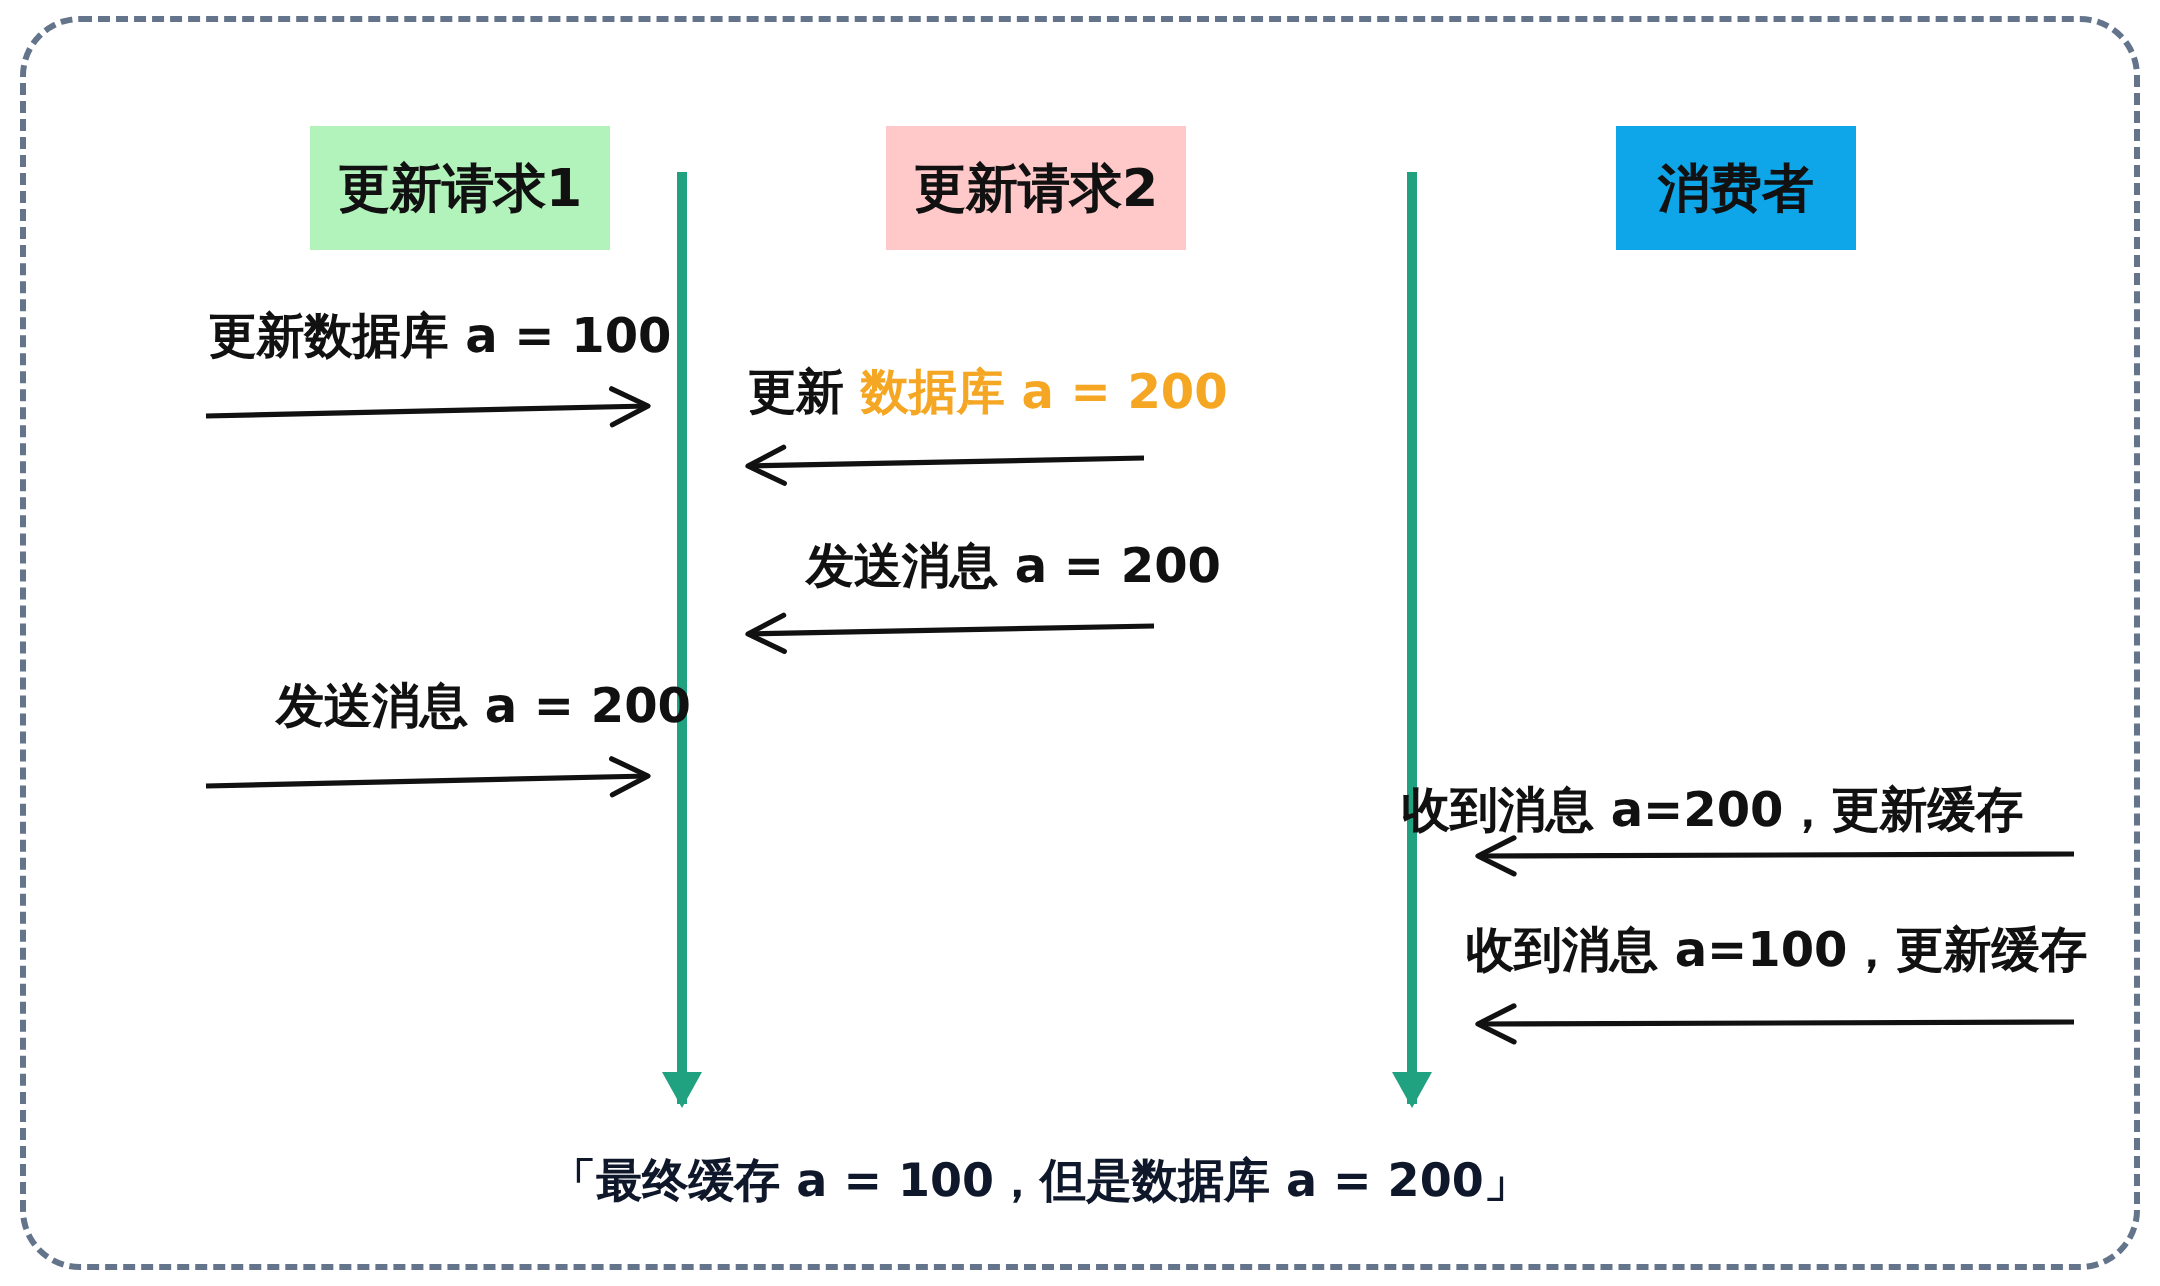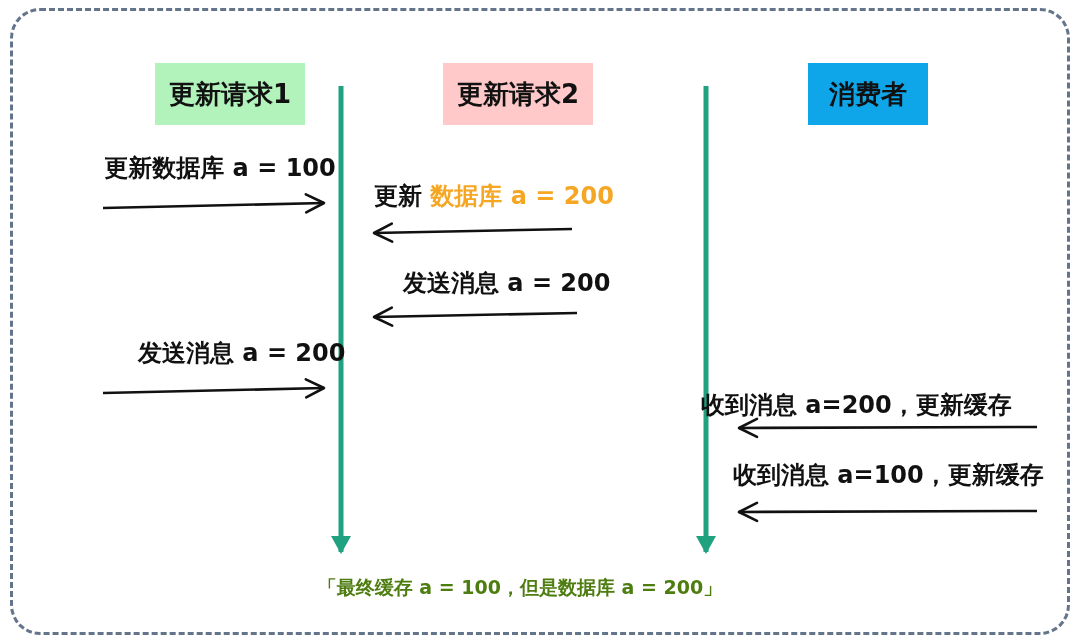--- a/index.html
+++ b/index.html
@@ -51,23 +51,23 @@
   .msg-label.m6 { left: 733px; top: 459px; width: 305px; text-align: right; }
 
   .hl-orange { color: #f5a623; }
 
   .conclusion {
     position: absolute;
     left: 240px;
     top: 575px;
     width: 560px;
     text-align: center;
-    font-size: 19px;
+    font-size: 23px;
     font-weight: 700;
-    color: #4d7c0f;
+    color: #0f172a;
     white-space: nowrap;
   }
   svg.overlay {
     position: absolute;
     left: 0; top: 0;
     width: 1080px;
     height: 643px;
     pointer-events: none;
   }
 </style>

